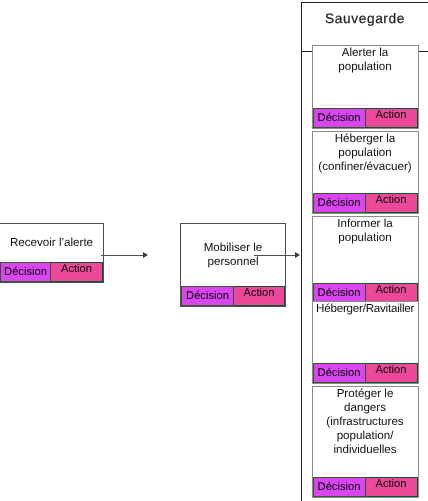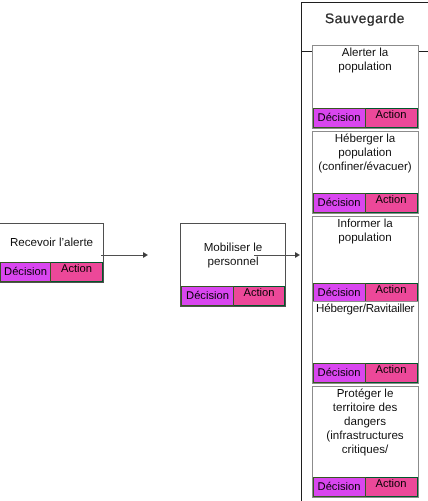--- a/index.html
+++ b/index.html
@@ -156,24 +156,24 @@
       <div class="tag-act">
           <span>Action</span>
         </div>
     </div>
   </div>
 
   <div class="sbox" style="left:311.5px;top:386px;width:107px;height:112px;">
     <div class="title">
         <div class="lines">
           <div class="ln"><span>Protéger le</span></div>
-          <div class="ln"><span>territoire des</span></div>
           <div class="ln"><span>dangers</span></div>
           <div class="ln"><span>(infrastructures</span></div>
-          <div class="ln"><span>critiques/</span></div>
+          <div class="ln"><span>population/</span></div>
+          <div class="ln"><span>individuelles</span></div>
         </div>
       </div>
     <div class="tagrow">
       <div class="tag-dec" style="width:53px;">
           <span>Décision</span>
         </div>
       <div class="tag-act">
           <span>Action</span>
         </div>
     </div>

